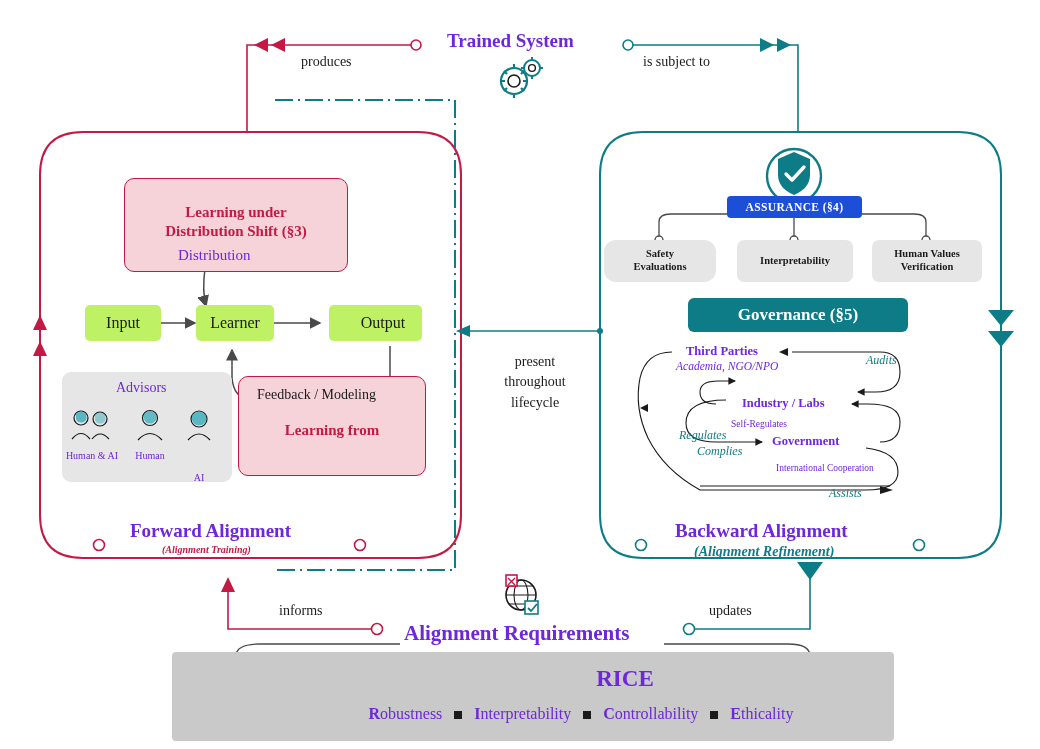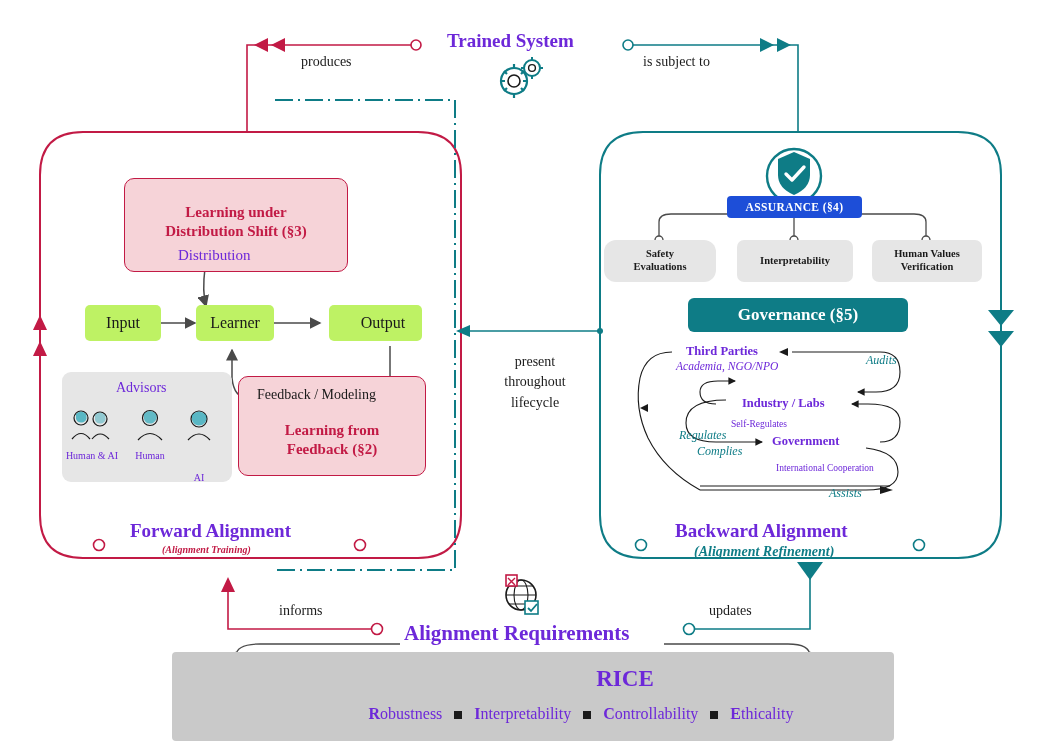--- a/index.html
+++ b/index.html
@@ -215,21 +215,20 @@
         <path d="M8 34 Q19 22 30 34"></path>
       </g>
       <path d="M12 9 q7 -7 14 0 q2 7 -4 10 q-8 2 -10 -5 z" fill="#2aa7b8" opacity=".75"></path>
     </svg>
   </div>
   <div class="lbl advlabel" style="left:182px;top:472px;width:34px;">AI</div>
 
   <div class="pinkbox" style="left:238px;top:376px;width:186px;height:98px;">
     <div class="lbl" style="left:18px;top:10px;font-size:14px;color:#1a1a1a;">Feedback / Modeling</div>
     <div class="t" style="margin-top:44px;">Learning from</div>
-    <div class="t">Feedback (§2)</div>
   </div>
 
   <div class="lbl title-lg" style="left:130px;top:520px;">Forward Alignment</div>
   <div class="lbl sub-red" style="left:162px;top:544px;">(Alignment Training)</div>
 
   <div class="lbl edge-label" style="left:487px;top:352px;width:96px;text-align:center;line-height:1.45;">
     <div>present</div>
     <div>throughout</div>
     <div>lifecycle</div>
   </div>

